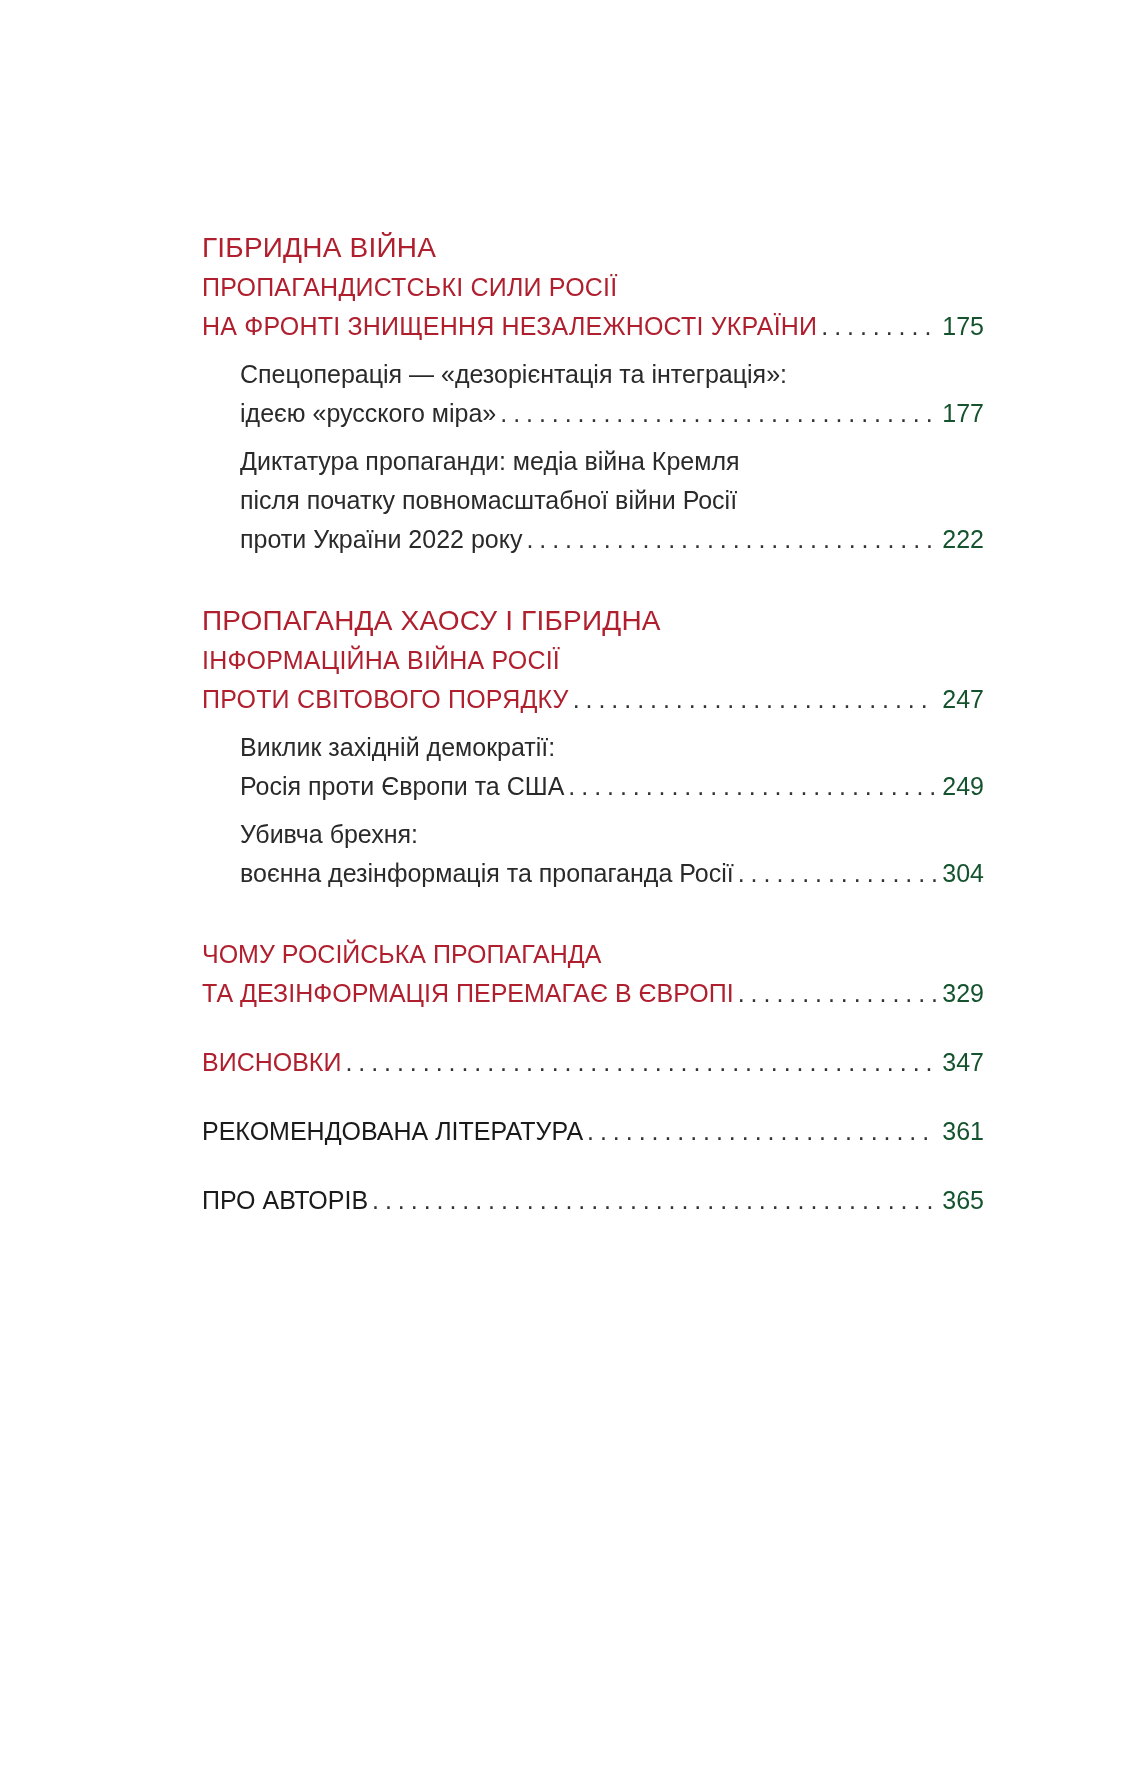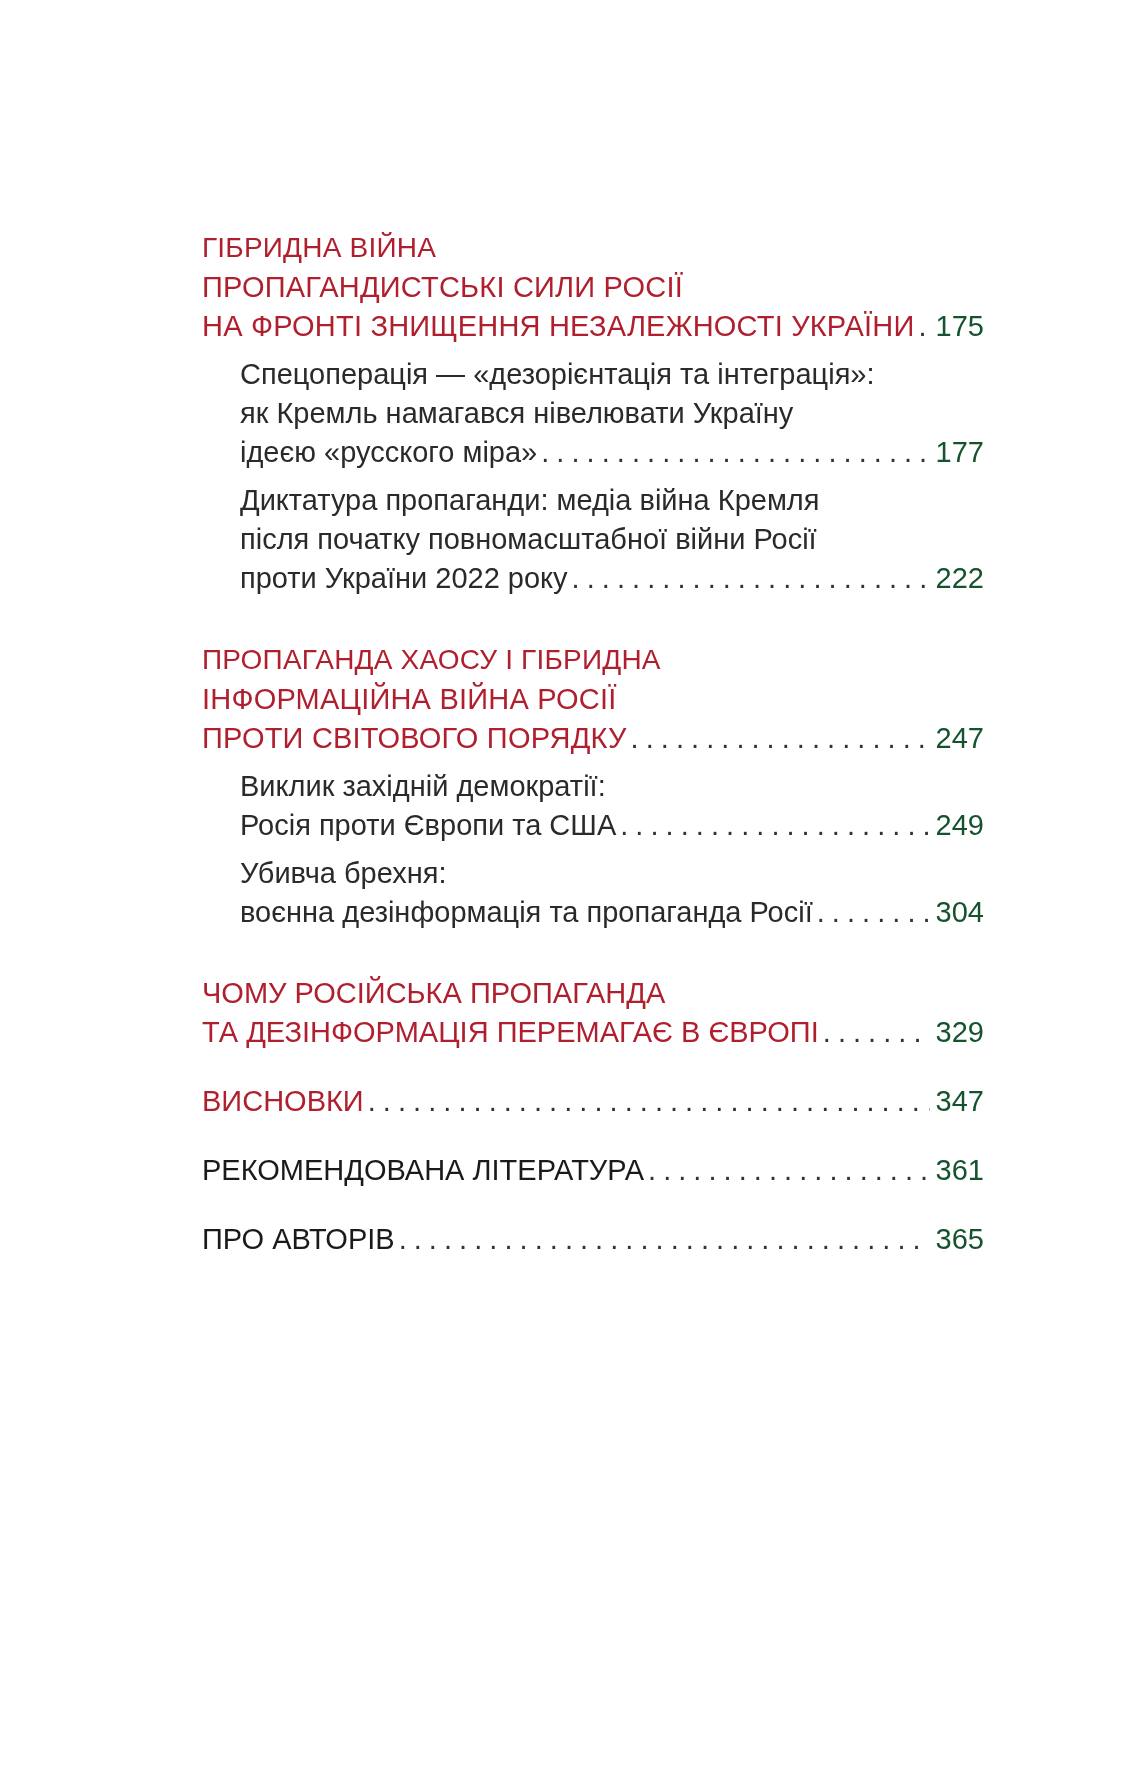--- a/index.html
+++ b/index.html
@@ -21,21 +21,21 @@
       top: 228px;
       width: 782px;
     }
     .section {
       margin: 0;
     }
     .line {
       display: flex;
       align-items: baseline;
       white-space: nowrap;
-      font-size: 29px;
+      font-size: 25px;
       line-height: 39px;
       height: 39px;
     }
     .line .txt { flex: 0 0 auto; }
     .line .leader {
       flex: 1 1 auto;
       overflow: hidden;
       margin: 0 6px 0 4px;
       letter-spacing: 3px;
       color: #333;
@@ -80,23 +80,20 @@
     <div class="line part-sub red">
       <span class="txt">НА ФРОНТІ ЗНИЩЕННЯ НЕЗАЛЕЖНОСТІ УКРАЇНИ</span>
       <span class="leader"></span>
       <span class="page">175</span>
     </div>
 
     <div class="chapters">
       <div class="chapter">
         <div class="line">
             <span class="txt">Спецоперація — «дезорієнтація та інтеграція»:</span>
-          </div>
-        <div class="line">
-            <span class="txt">як Кремль намагався нівелювати Україну</span>
           </div>
         <div class="line">
           <span class="txt">ідеєю «русского міра»</span>
           <span class="leader"></span>
           <span class="page">177</span>
         </div>
       </div>
       <div class="chapter">
         <div class="line">
             <span class="txt">Диктатура пропаганди: медіа війна Кремля</span>

